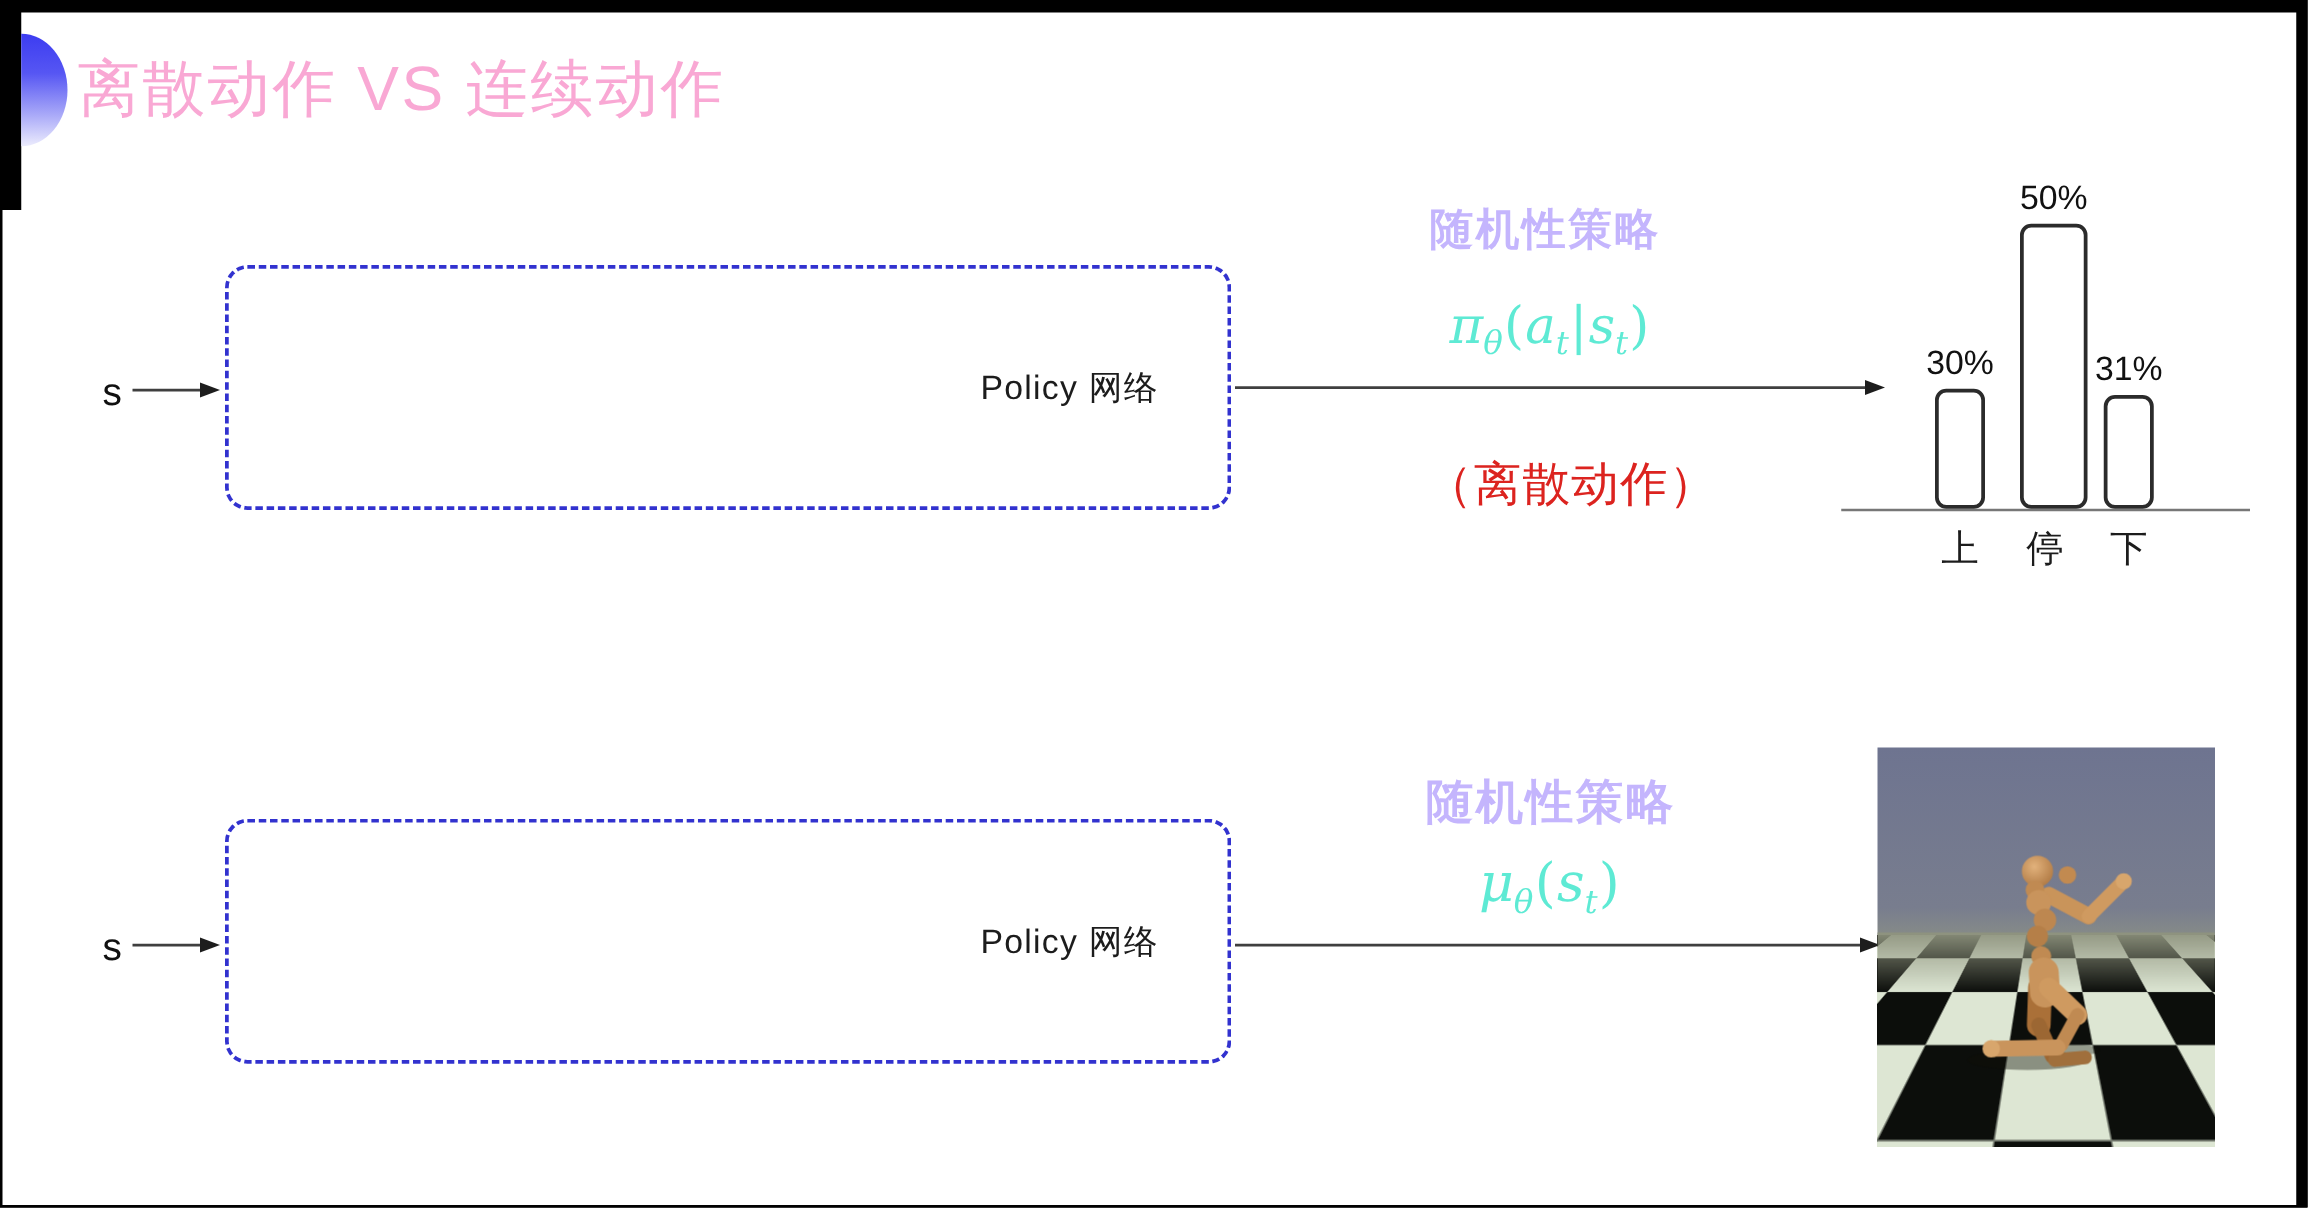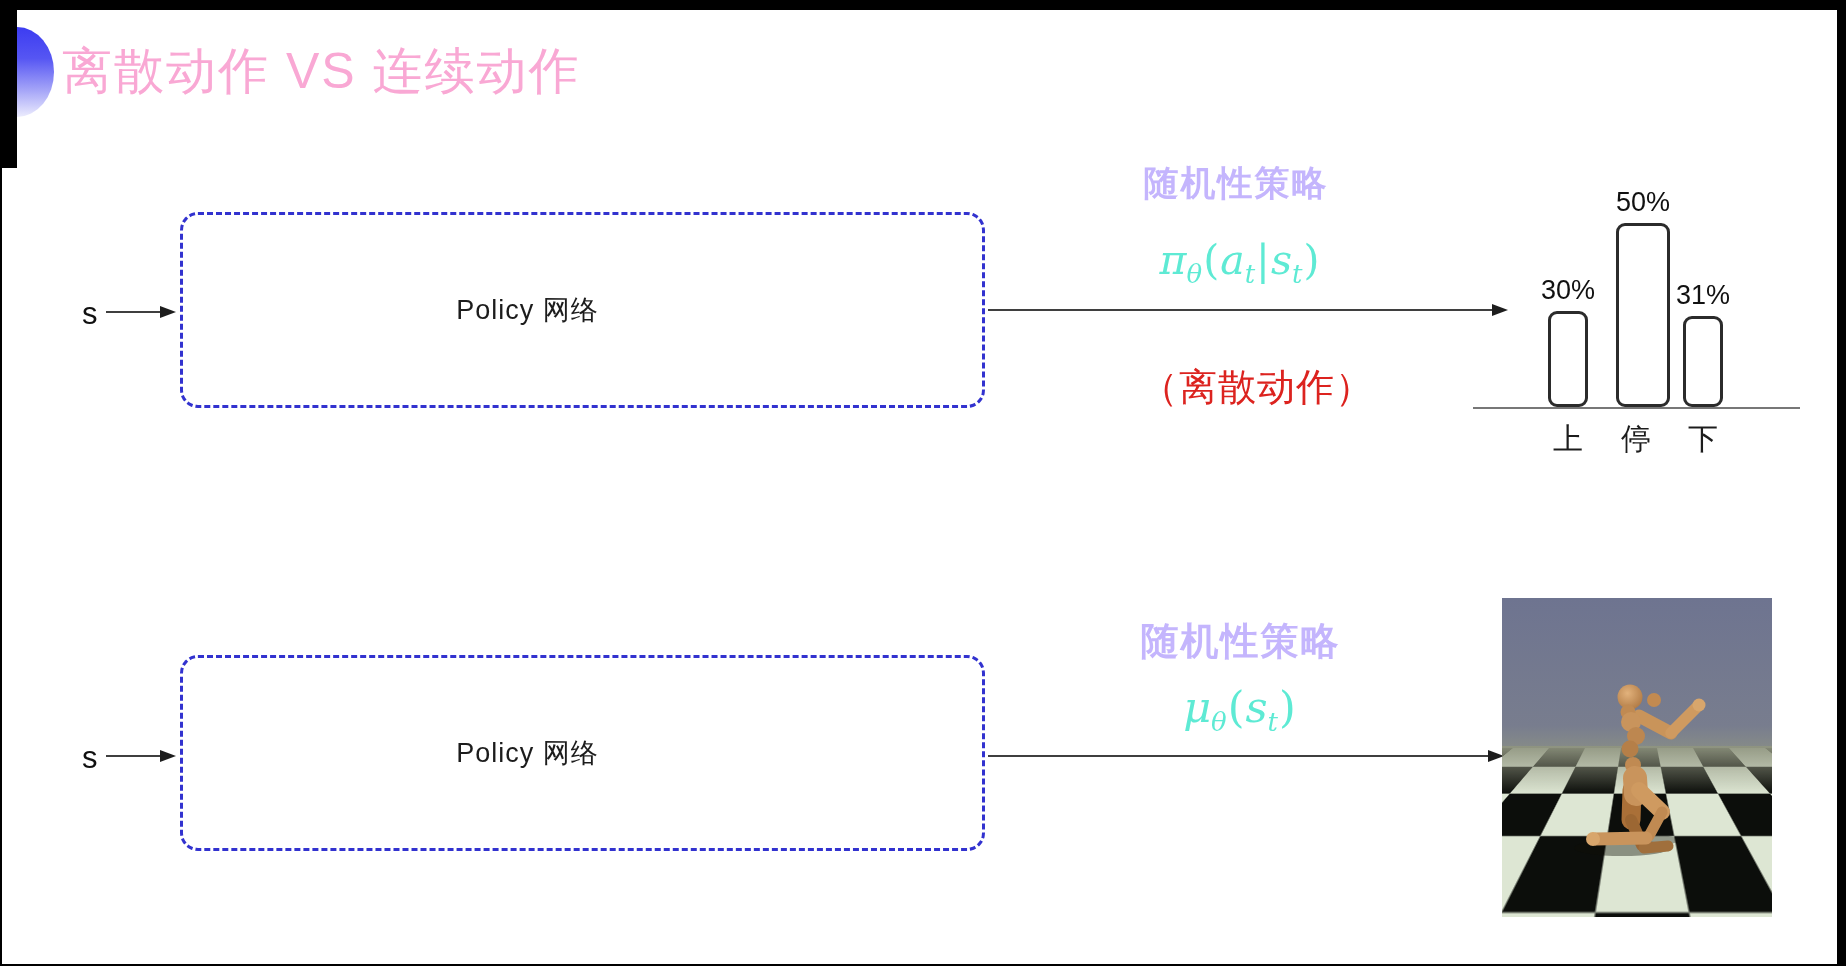--- a/index.html
+++ b/index.html
@@ -13,21 +13,21 @@
   .hero-icon { position:absolute; left:17px; top:27px; width:37px; height:90px;
     border-radius:0 100% 100% 0 / 0 50% 50% 0;
     background:linear-gradient(180deg,#3c3cf1 0%,#5656f3 35%,#a9a9f8 72%,#ececfd 100%); }
   .title { position:absolute; left:62px; top:38px; font-size:50px; color:#f9a8d4;
     font-weight:500; letter-spacing:2px; white-space:nowrap; }
 
   
   .s-label { position:absolute; font-size:31px; color:#101010; }
   .pbox { position:absolute; left:180px; width:805px; height:196px;
     border:3px dashed #3232cf; border-radius:18px;
-    display:flex; align-items:center; justify-content:center; background:#fff; }
+    display:flex; align-items:center; justify-content:flex-end; background:#fff; }
   .pbox .lbl { font-size:27px; color:#1c1c1c; transform:translateX(-55px); letter-spacing:1px; }
   svg.arrow { position:absolute; overflow:visible; }
   .arrow line { stroke:#3f3f3f; stroke-width:2.2px; }
   .arrow polygon { fill:#1d1d1d; }
 
   .policy-type { position:absolute; font-size:35px; color:#c4b5fd; font-weight:700;
     text-align:center; letter-spacing:2px; white-space:nowrap; }
   .formula { position:absolute; font-family:"DejaVu Serif", serif; font-size:41px;
     color:#5eead4; text-align:center; white-space:nowrap; }
   .formula .it { font-style:italic; }
@@ -92,21 +92,21 @@
   <div class="formula" style="left:1140px; top:236px; width:200px;">
     <span class="it">π</span><span class="sub">θ</span><span class="up">(</span><span class="it">a</span><span class="sub">t</span><span class="up">|</span><span class="it">s</span><span class="sub">t</span><span class="up">)</span>
   </div>
 
   <div class="action-tag" style="left:1140px; top:362px; width:200px;">（离散动作）</div>
 
   <div class="chart-plot">
     <div class="bar" style="left: 75px; height: 96px;">
       <span class="bar-val">30%</span>
     </div>
-    <div class="bar" style="left: 143px; height: 184px; padding-left: 48px;">
+    <div class="bar" style="left: 143px; height: 228px; padding-left: 48px;">
       <span class="bar-val">50%</span>
     </div>
     <div class="bar" style="left: 210px; height: 91px;">
       <span class="bar-val">31%</span>
     </div>
     <span class="bar-cat" style="left:95px;">上</span>
     <span class="bar-cat" style="left:163px;">停</span>
     <span class="bar-cat" style="left:230px;">下</span>
   </div>
 

